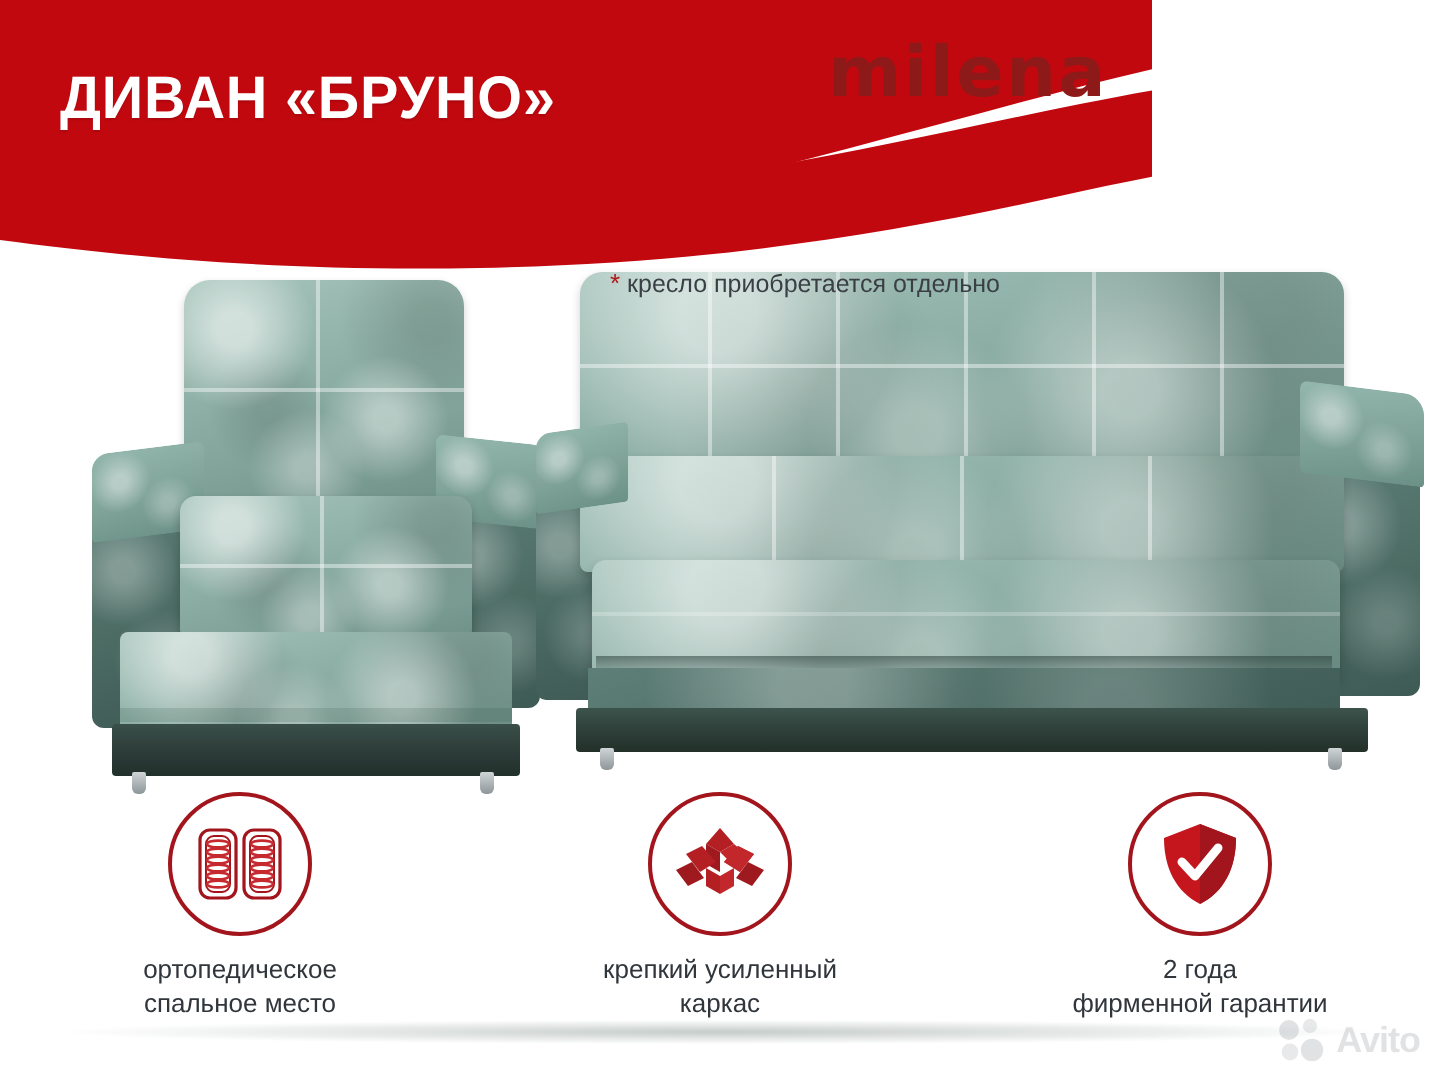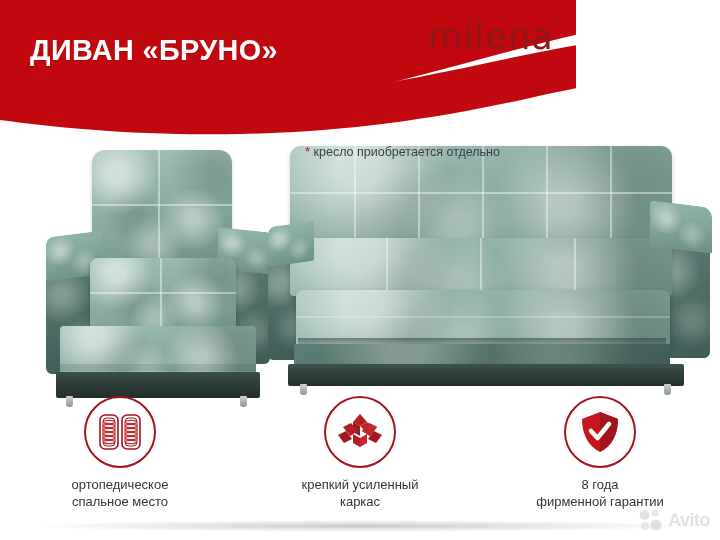--- a/index.html
+++ b/index.html
@@ -19,27 +19,27 @@
     position:absolute; left:30px; top:33px;
     font-size:30px; font-weight:bold; color:#ffffff;
     letter-spacing:0.4px;
     white-space:nowrap;
     transform:scaleX(0.96);
     transform-origin:left center;
     text-shadow:0 1px 1px rgba(0,0,0,0.12);
   }
   .brand-logo {
     position:absolute; right:22px; top:20px;
-    font-size:35px; color:#8d1a19; font-weight:400;
+    font-size:35px; color:#8d1a19; font-weight:700;
     letter-spacing:1.2px; line-height:1;
     font-family:"DejaVu Sans", sans-serif;
   }
 
   
-  .photo { position:absolute; left:0; top:128px; width:633px; height:285px; }
+  .photo { position:absolute; left:0; top:118px; width:633px; height:285px; }
 
   .note {
     position:absolute; left:305px; top:16px;
     font-size:12.5px; color:#3a3f45; white-space:nowrap; z-index:6;
   }
   .note .star { color:#b01a1a; font-size:13px; }
 
   
   .fab  { background:
              radial-gradient(circle at 18% 22%, rgba(255,255,255,.55) 0 6%, rgba(255,255,255,0) 28%),
@@ -266,21 +266,21 @@
     </div>
 
     <div class="feature">
       <div class="circle">
         <svg width="42" height="44" viewBox="0 0 42 44">
           <path d="M21 2 L39 9 C39 24 33 36 21 42 C9 36 3 24 3 9 Z" fill="#c4161c"></path>
           <path d="M21 2 L39 9 C39 24 33 36 21 42 Z" fill="#a3151c"></path>
           <path d="M12 21 L18.5 28 L30 14" fill="none" stroke="#ffffff" stroke-width="4.5" stroke-linecap="round" stroke-linejoin="round"></path>
         </svg>
       </div>
-      <div class="feature-label">8 года
+      <div class="feature-label">2 года
 фирменной гарантии</div>
     </div>
   </div>
 
   <div class="avito">
     <svg width="26" height="26" viewBox="0 0 26 26">
       <circle cx="6.5" cy="8" r="5" fill="#9aa1a6"></circle>
       <circle cx="17" cy="6" r="3.6" fill="#b3b9bd"></circle>
       <circle cx="7" cy="19" r="4.2" fill="#b3b9bd"></circle>
       <circle cx="18" cy="18" r="5.6" fill="#9aa1a6"></circle>

